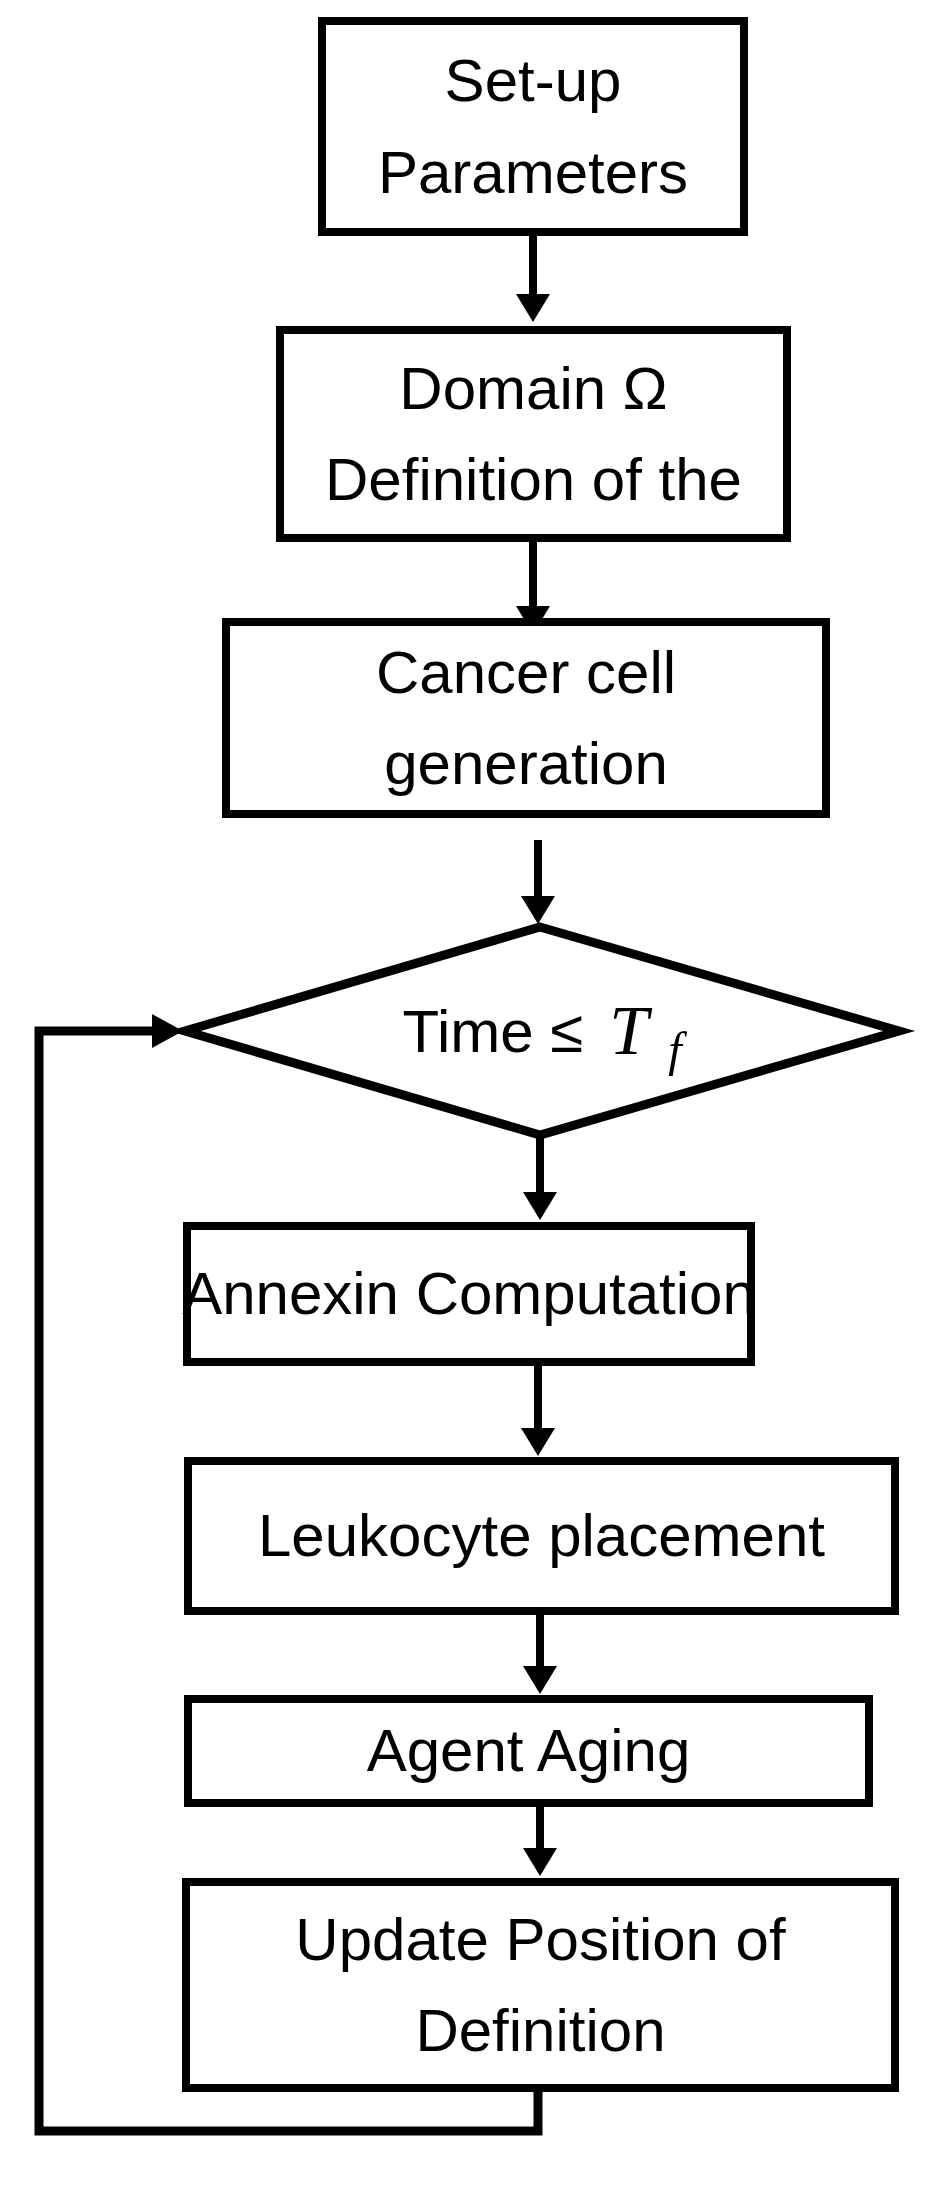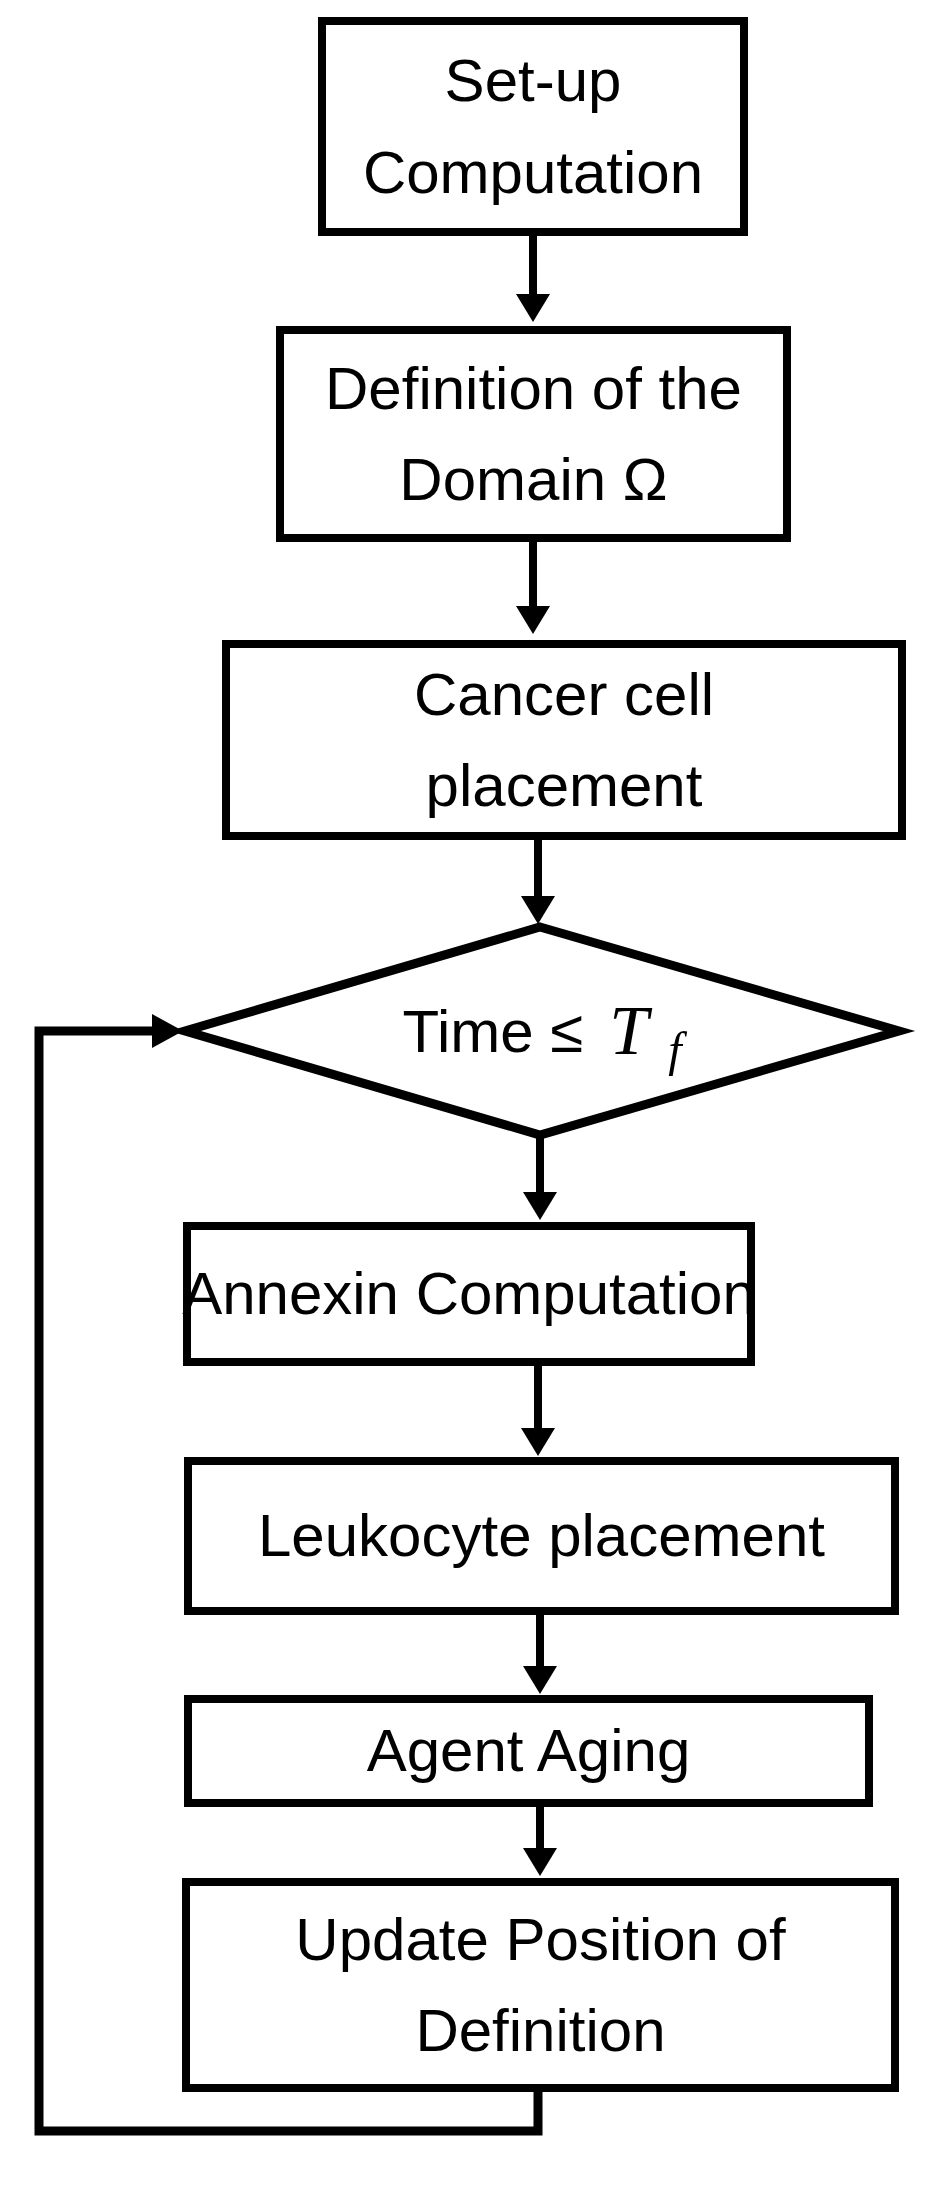--- a/index.html
+++ b/index.html
@@ -17,21 +17,21 @@
     background:#ffffff;
     display:flex;flex-direction:column;
     align-items:center;justify-content:center;
     text-align:center;
     font-size:60px;line-height:1.52;
     white-space:nowrap;
   }
   
   #b-setup      {left:318px;top:17px;  width:430px;height:219px;}
   #b-definition {left:276px;top:326px; width:515px;height:216px;}
-  #b-cancer     {left:222px;top:640px; width:684px;height:200px;justify-content:center;}
+  #b-cancer     {left:222px;top:618px; width:608px;height:200px;justify-content:center;}
   #b-annexin    {left:183px;top:1222px;width:572px;height:144px;}
   #b-leukocyte  {left:184px;top:1457px;width:715px;height:158px;}
   #b-aging      {left:184px;top:1695px;width:689px;height:112px;}
   #b-update     {left:182px;top:1878px;width:717px;height:214px;}
   #diamond-label{
     position:absolute;left:185px;top:927px;width:714px;height:208px;
     display:flex;align-items:center;justify-content:center;
     font-size:60px;
     gap:20px;
   }
@@ -93,31 +93,31 @@
     </g>
 
     <g>
       <polyline points="538,2088 538,2131 39,2131 39,1031 152,1031" fill="none" stroke="currentColor" stroke-width="9"></polyline>
       <polygon points="183,1031 152,1014 152,1048" fill="currentColor"></polygon>
     </g>
   </svg>
 
   <div class="box" id="b-setup">
     <div>Set-up</div>
-    <div>Computation</div>
+    <div>Parameters</div>
   </div>
 
   <div class="box" id="b-definition">
+    <div>Domain Ω</div>
     <div>Definition of the</div>
-    <div>Domain Ω</div>
   </div>
 
   <div class="box" id="b-cancer">
     <div>Cancer cell</div>
-    <div>placement</div>
+    <div>generation</div>
   </div>
 
   <div id="diamond-label">
     <span>Time ≤</span>
     <span class="math-var">T</span>
     <span class="math-sub">f</span>
   </div>
 
   <div class="box" id="b-annexin">
     <div>Annexin Computation</div>

